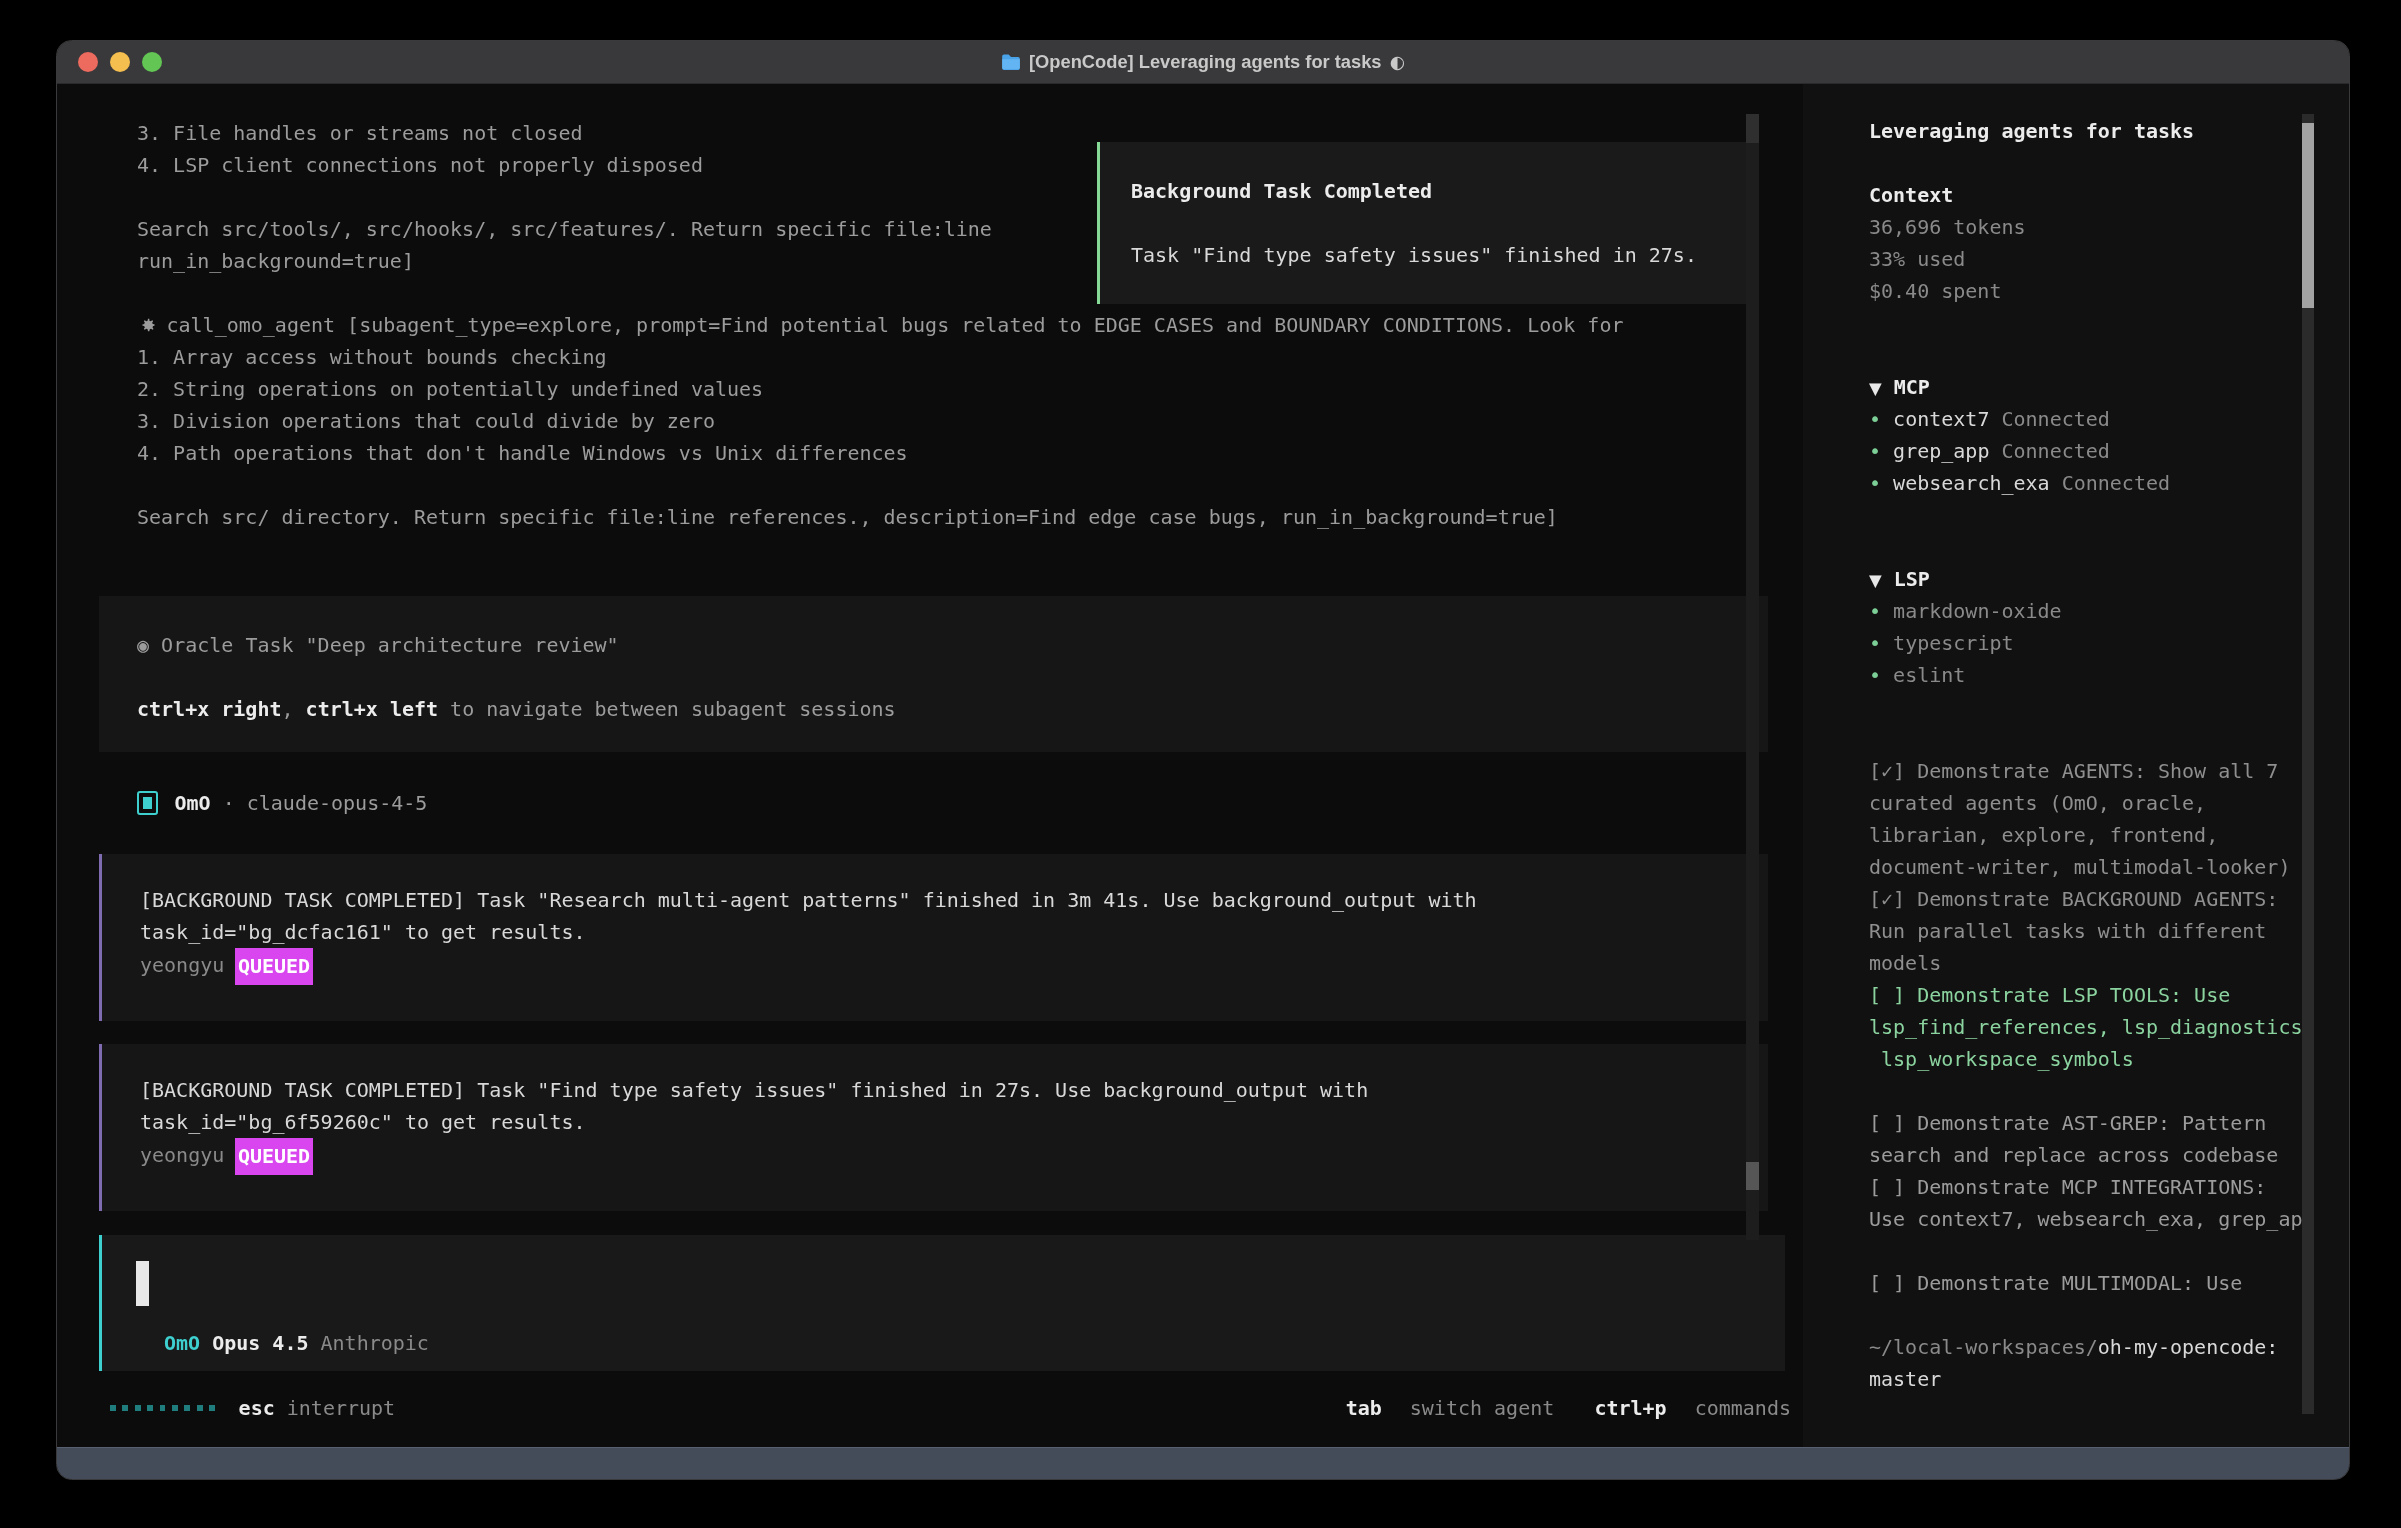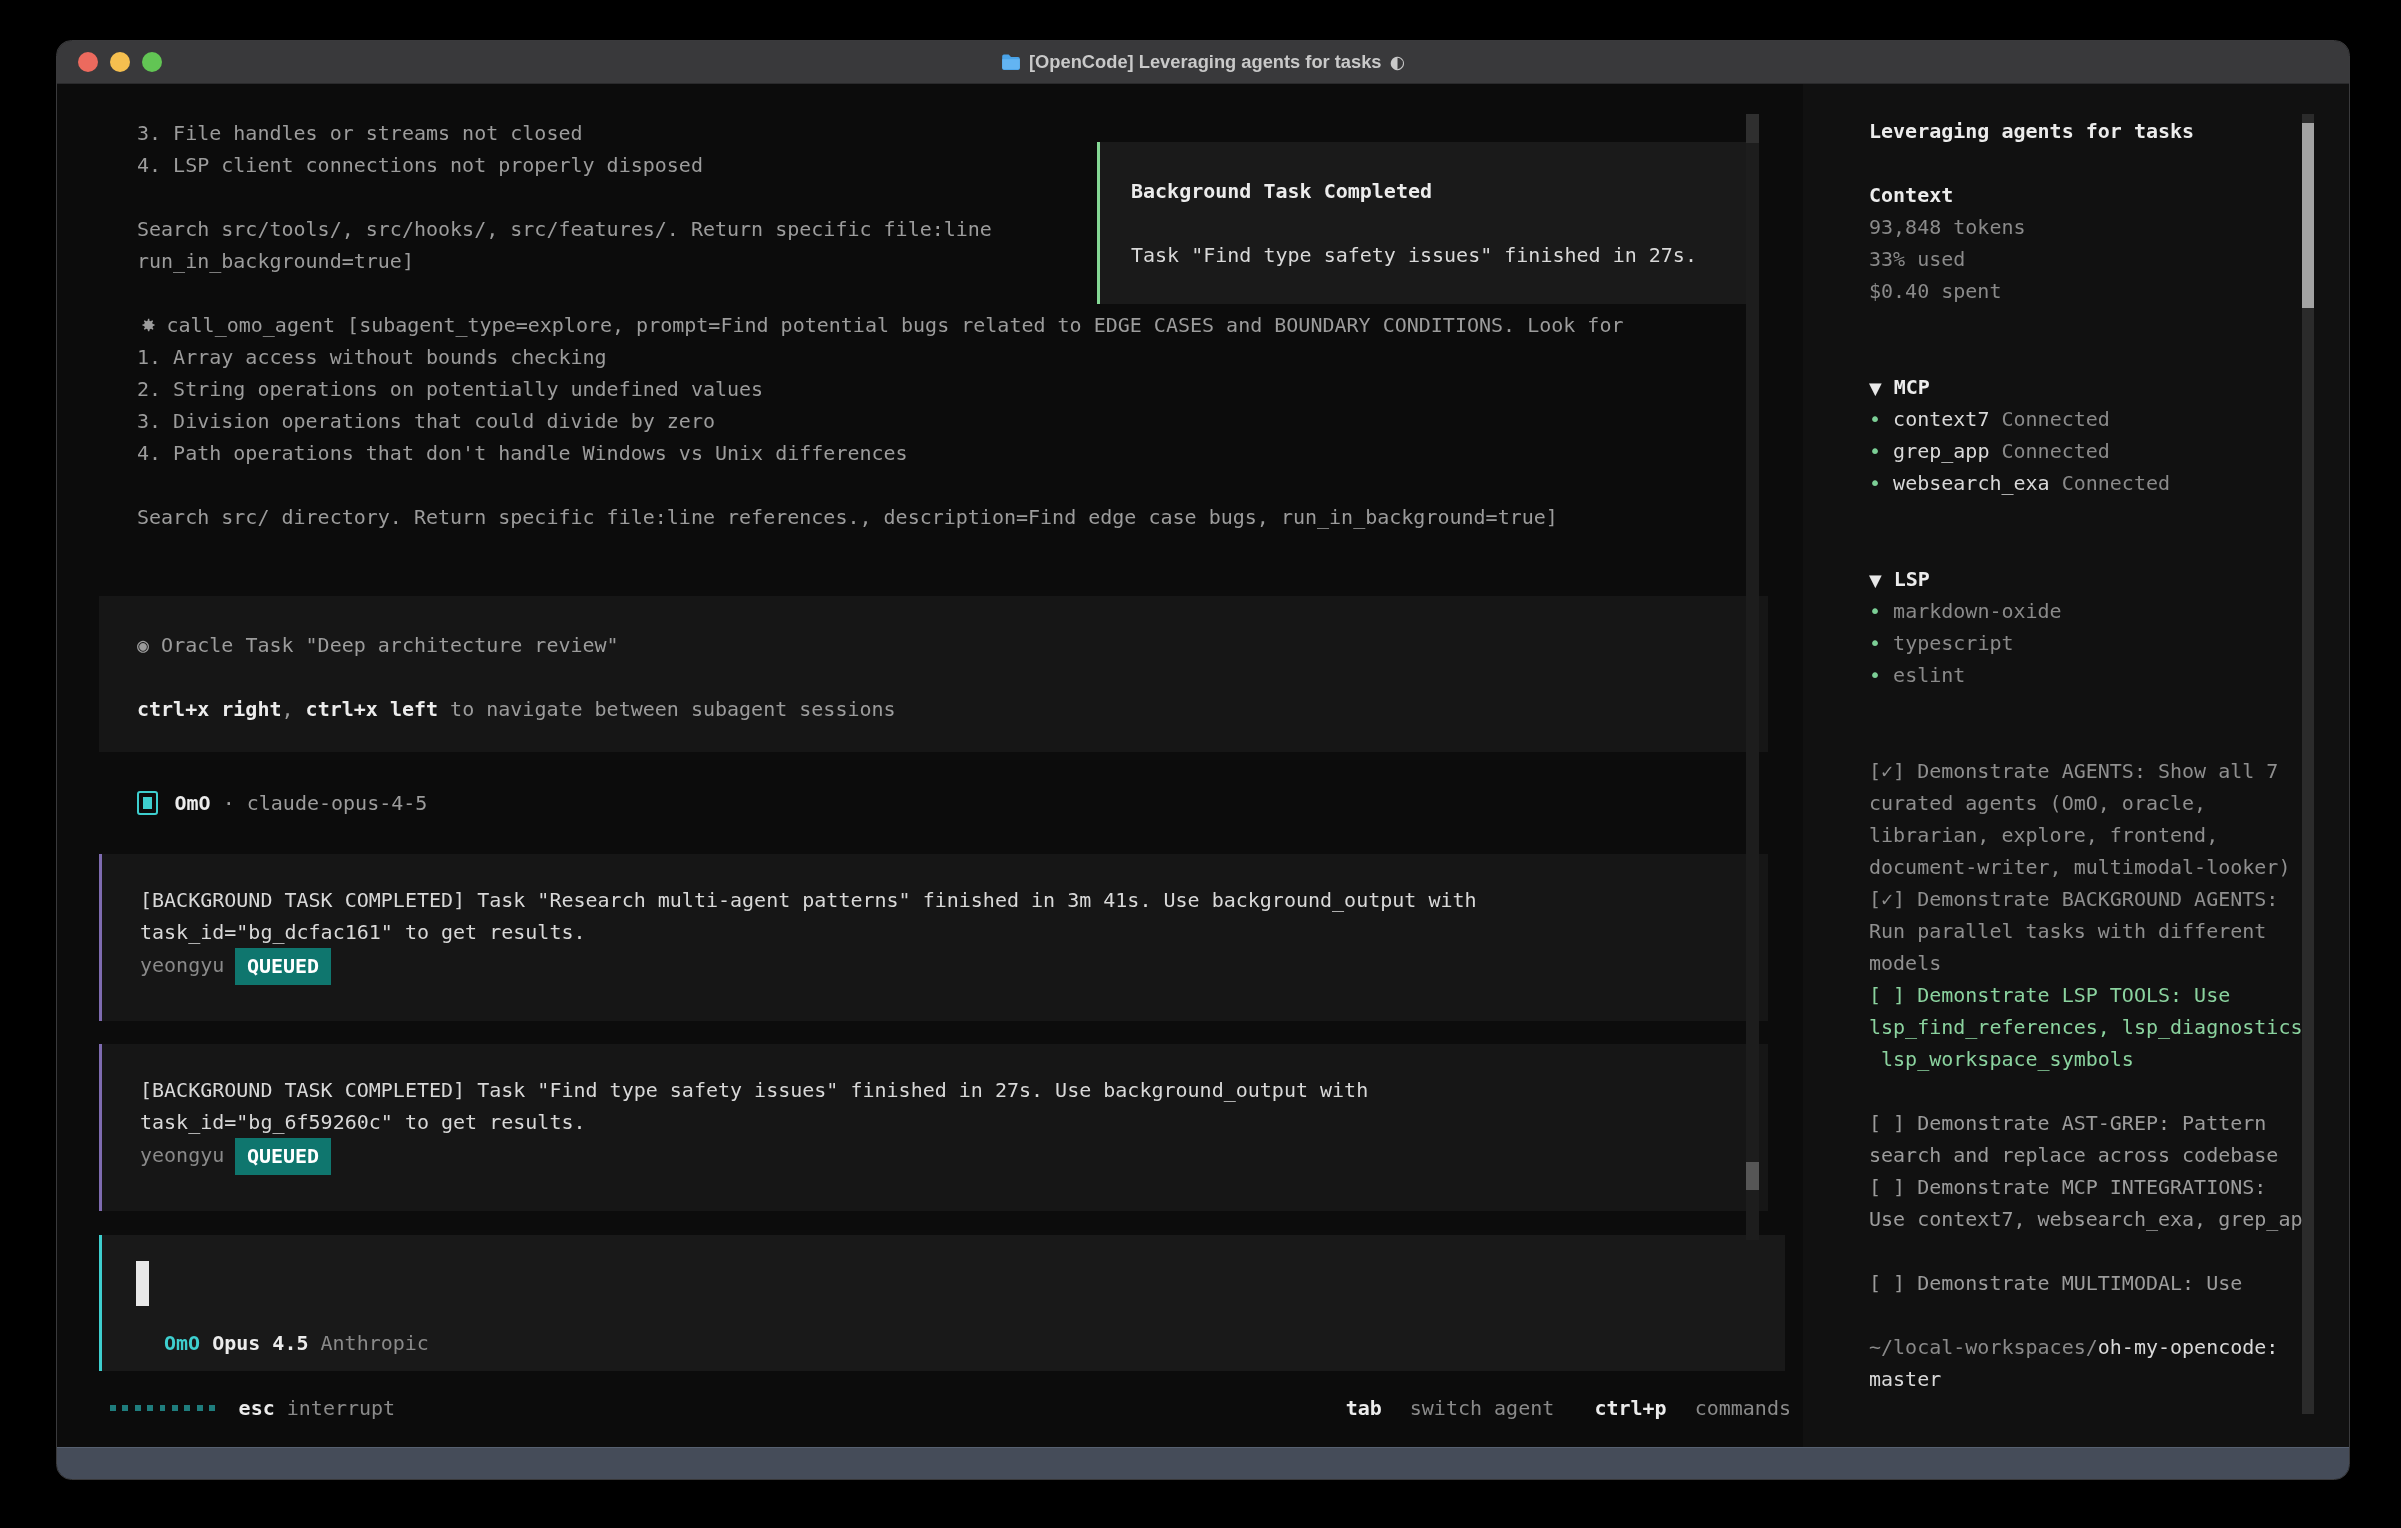--- a/index.html
+++ b/index.html
@@ -35,22 +35,22 @@
 
   
   .notif{position:absolute;left:1040px;top:58px;width:656px;height:162px;background:#1a1a1a;
          border-left:3.5px solid #86d996;border-right:2.4px solid #86d996;padding:33px 0 16px 31px;}
   .notif .ln{padding-left:0;}
 
   
   .box{margin-left:42px;width:1669px;background:#161616;}
   .oracle{height:156px;padding:33px 0 0 38px;margin-top:63px;}
   .taskbox{height:167px;padding:29.5px 0 0 38px;border-left:3.5px solid #7e6bb0;}
-  .badge{display:inline-block;background:#0f766e;color:#ffffff;font-weight:700;
-         padding:0 12px;height:37px;line-height:37px;margin-left:10.6px;vertical-align:middle;}
+  .badge{display:inline-block;background:#d946ef;color:#ffffff;font-weight:700;
+         padding:0 3px;height:37px;line-height:37px;margin-left:10.6px;vertical-align:middle;}
 
   .agentline{display:flex;align-items:center;margin:35px 0 35px 80px;height:32px;}
   .omoicon{width:21px;height:23.6px;border:2.4px solid #3ecfcf;border-radius:3px;margin-right:16.5px;
            display:flex;align-items:center;justify-content:center;}
   .omoicon i{display:block;width:9.5px;height:11.8px;background:#3ecfcf;}
 
   .inputbox{margin-top:24px;height:136px;width:1686px;background:#191919;border-left:3.5px solid #3ecfcf;
             padding:26px 0 0 34px;}
   .cursor{width:13px;height:45px;background:#e8e8e8;}
   .modelline{margin-top:21px;height:32px;line-height:32px;white-space:pre;margin-left:28px;}
@@ -181,21 +181,21 @@
 
     <div class="m-track">
       <div class="m-thumb-top"></div>
       <div class="m-thumb-bot"></div>
     </div>
 
     <div class="sidebar">
       <div class="ln s-title">Leveraging agents for tasks</div>
       <div class="bl"></div>
       <div class="ln s-title">Context</div>
-      <div class="ln gy">93,848 tokens</div>
+      <div class="ln gy">36,696 tokens</div>
       <div class="ln gy">33% used</div>
       <div class="ln gy">$0.40 spent</div>
       <div class="bl"></div>
         <div class="bl"></div>
 
       <div class="ln hdr"><span class="tri">▼</span><span class="nm"> </span><span class="nm">MCP</span></div>
       <div class="ln"><span class="gn">•</span><span class="wt"> context7</span><span class="gy"> Connected</span></div>
       <div class="ln"><span class="gn">•</span><span class="wt"> grep_app</span><span class="gy"> Connected</span></div>
       <div class="ln"><span class="gn">•</span><span class="wt"> websearch_exa</span><span class="gy"> Connected</span></div>
       <div class="bl"></div>

